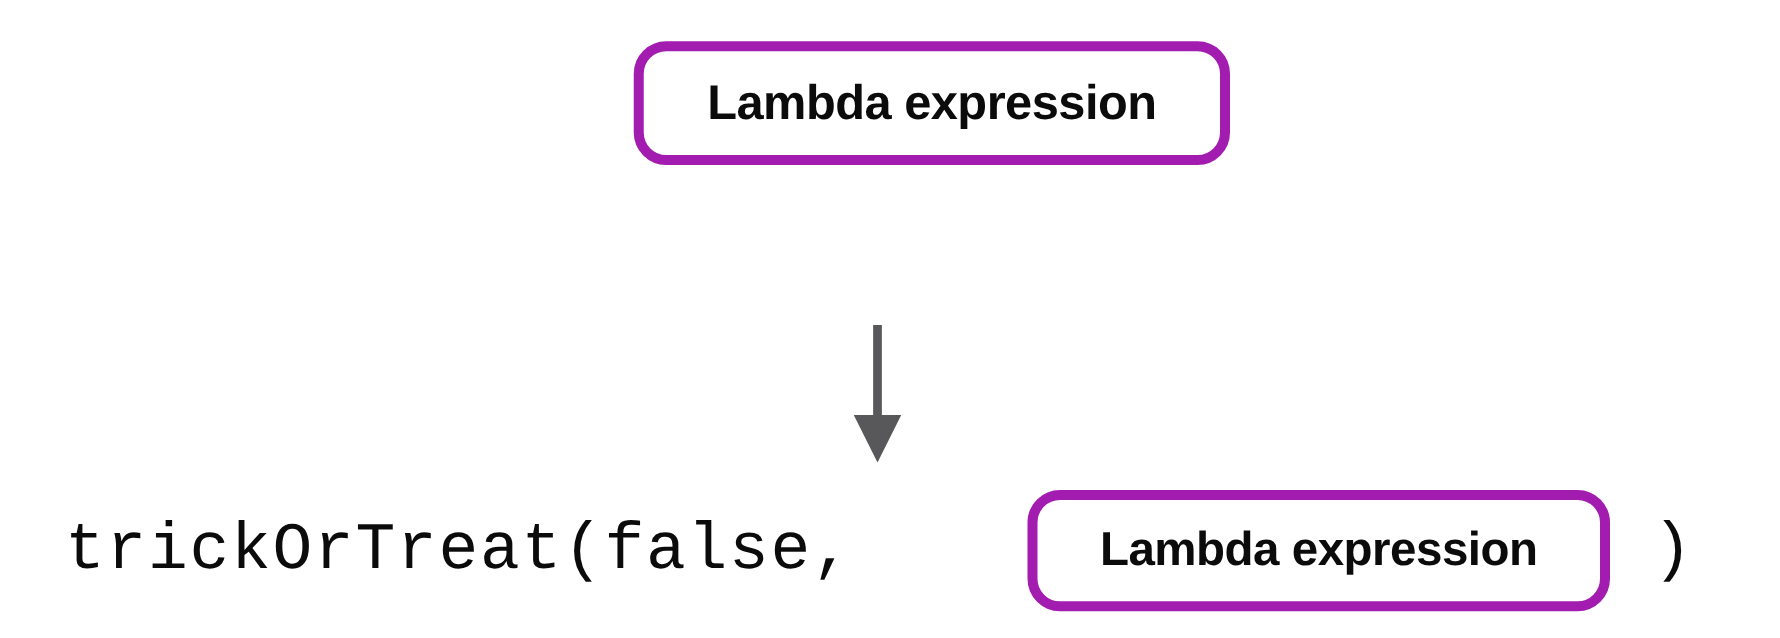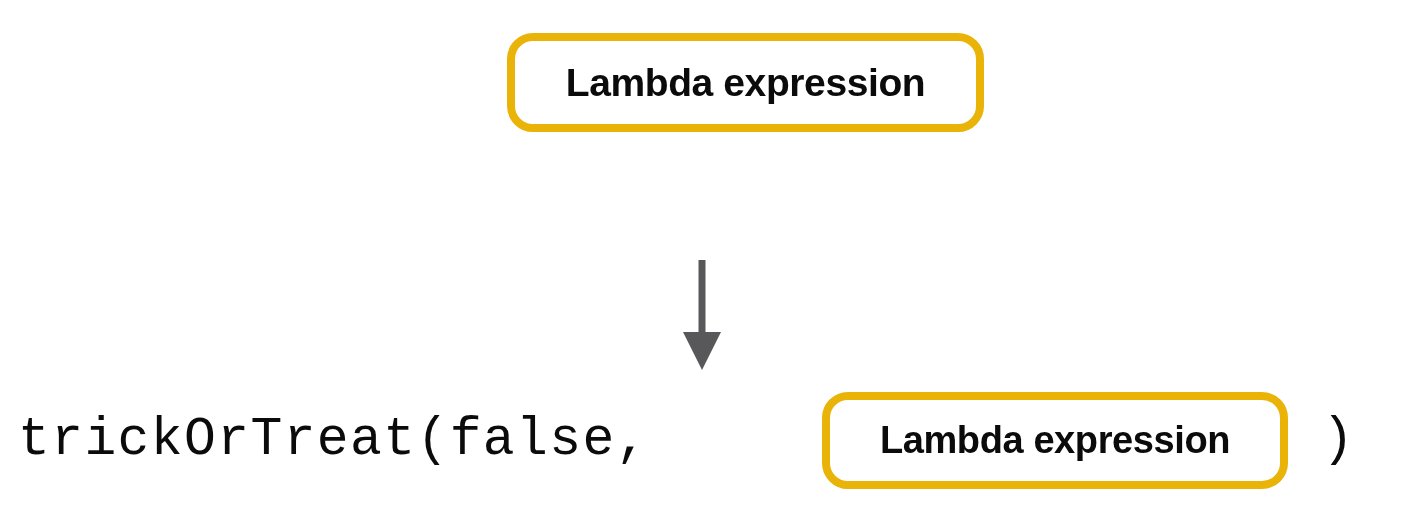--- a/index.html
+++ b/index.html
@@ -25,28 +25,28 @@
     font-size: 53px;
     line-height: 1;
     letter-spacing: 1.4px;
     white-space: pre;
     color: #0b0b0b;
     font-weight: 400;
   }
 
   #code-line-1      { left: 34px;  top: 62px;  }
   #code-line-2      { left: 34px;  top: 184px; }
-  #code-line-3a     { left: 18px;  top: 414px; }
+  #code-line-3a     { left: 52px;  top: 414px; }
   #code-line-3b     { left: 1322px; top: 414px; }
 
   
   .chip {
     position: absolute;
     box-sizing: border-box;
-    border: 8px solid #eab308;
+    border: 8px solid #a21caf;
     border-radius: 26px;
     background: #ffffff;
     display: flex;
     align-items: center;
     justify-content: center;
   }
 
   .chip-label {
     font-family: "Liberation Sans", sans-serif;
     font-weight: 700;

